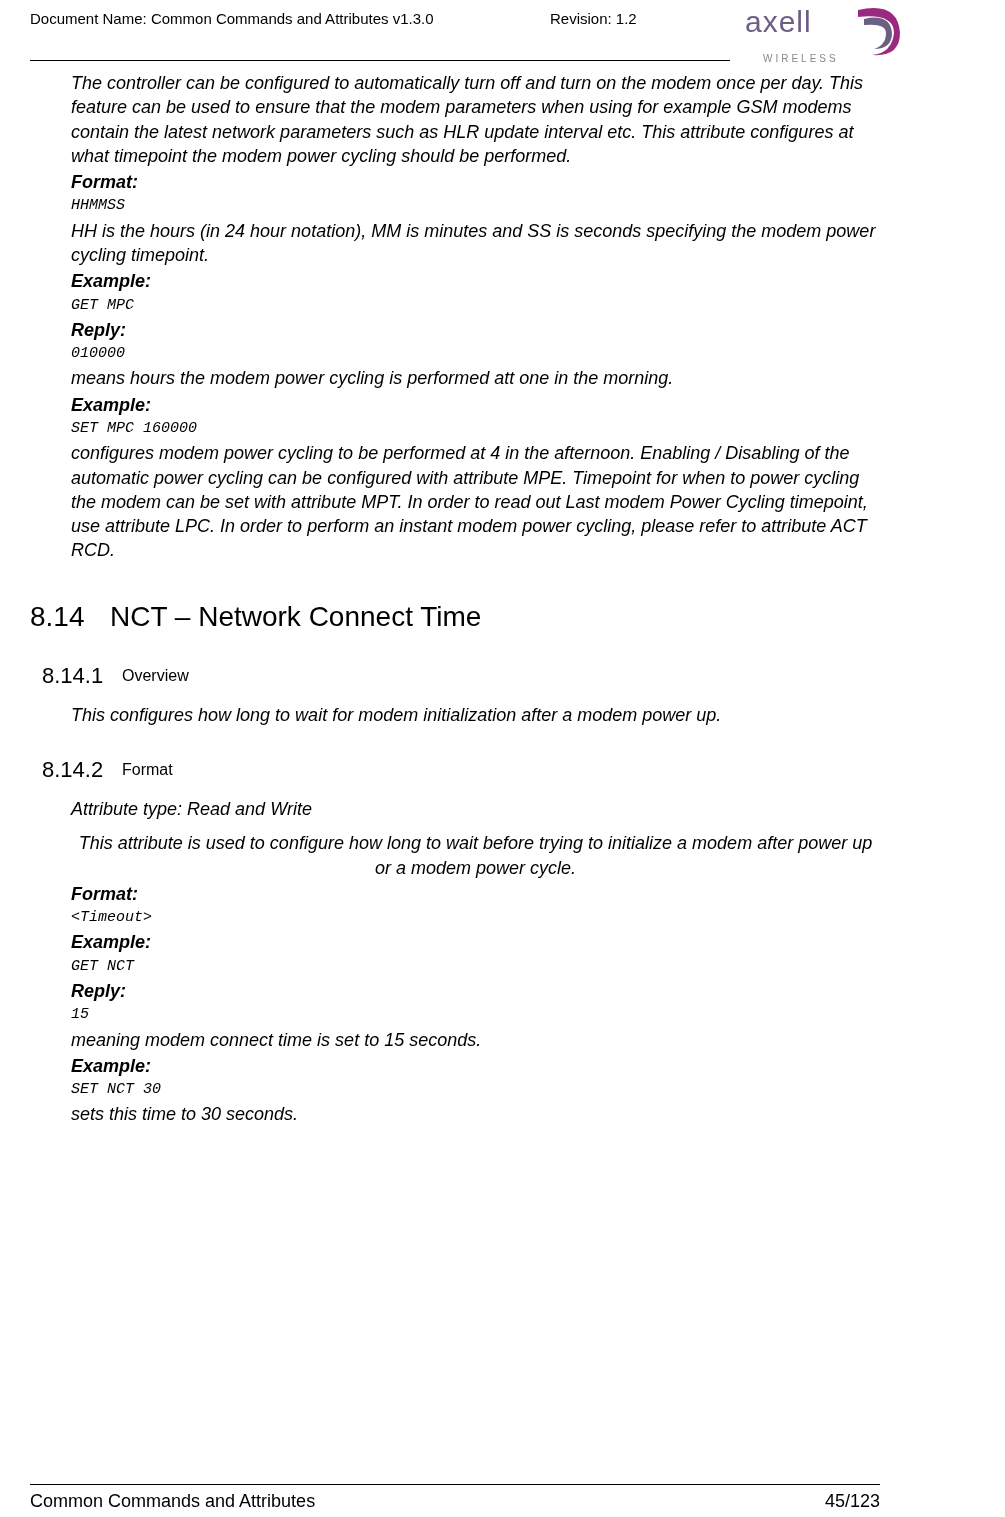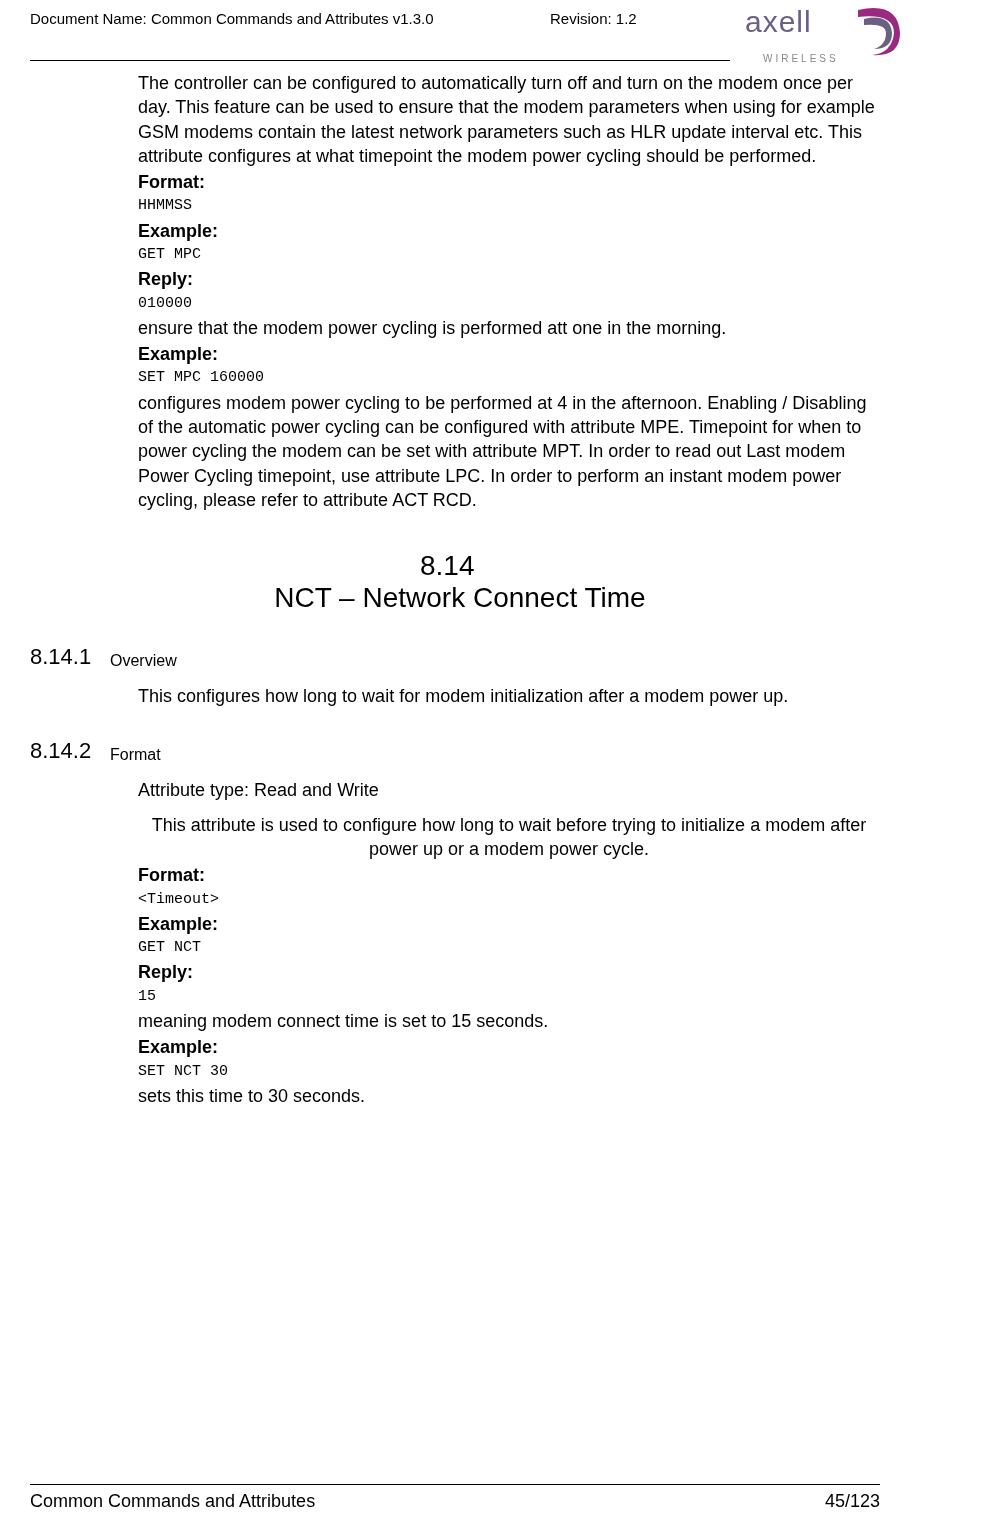--- a/index.html
+++ b/index.html
@@ -62,61 +62,62 @@
     right: 0;
     top: 0;
   }
   .hr-top {
     border: none;
     border-top: 1.5px solid #000;
     margin: 0 0 10px 0;
     width: 700px;
   }
   .content {
-    margin-left: 108px;
+    margin-left: 41px;
     margin-right: 10px;
+    font-style: italic;
   }
   .content p {
     margin: 0 0 2px 0;
     line-height: 1.35;
   }
   .content .para-gap {
     margin-top: 10px;
     text-align: center;
   }
   .bold {
     font-weight: bold;
   }
   .mono {
     font-family: "Courier New", monospace;
     font-size: 15px;
     margin: 3px 0 10px 0;
   }
   .section-row {
     display: flex;
-    align-items: center;
+    align-items: flex-end;
     margin-top: 38px;
     margin-bottom: 8px;
-    flex-direction: column;
   }
   .section-num-big {
     font-size: 28px;
     width: 80px;
     flex-shrink: 0;
     font-weight: normal;
   }
   .section-title-big {
     font-size: 28px;
     font-weight: normal;
   }
   .subsection-row {
     display: flex;
-    align-items: flex-end;
+    align-items: center;
     margin-top: 30px;
     margin-bottom: 14px;
+    margin-left: 12px;
   }
   .section-num-med {
     font-size: 22px;
     width: 80px;
     flex-shrink: 0;
     font-weight: normal;
   }
   .section-title-med {
     font-size: 16px;
     font-weight: normal;
@@ -154,25 +155,26 @@
         <path d="M 14 14 Q 40 8 42 28 Q 42 44 24 44 Q 36 40 36 28 Q 36 18 14 20 Z" fill="#6b5f84"></path>
       </svg>
     </div>
   </div>
   <hr class="hr-top">
 
   <div class="content">
     <p>The controller can be configured to automatically turn off and turn on the modem once per day. This feature can be used to ensure that the modem parameters when using for example GSM modems contain the latest network parameters such as HLR update interval etc. This attribute configures at what timepoint the modem power cycling should be performed.</p>
     <p class="bold">Format:</p>
     <p class="mono">HHMMSS</p>
+    <p>HH is the hours (in 24 hour notation), MM is minutes and SS is seconds specifying the modem power cycling timepoint.</p>
     <p class="bold">Example:</p>
     <p class="mono">GET MPC</p>
     <p class="bold">Reply:</p>
     <p class="mono">010000</p>
-    <p>ensure that the modem power cycling is performed att one in the morning.</p>
+    <p>means hours the modem power cycling is performed att one in the morning.</p>
     <p class="bold">Example:</p>
     <p class="mono">SET MPC 160000</p>
     <p>configures modem power cycling to be performed at 4 in the afternoon. Enabling / Disabling of the automatic power cycling can be configured with attribute MPE. Timepoint for when to power cycling the modem can be set with attribute MPT. In order to read out Last modem Power Cycling timepoint, use attribute LPC. In order to perform an instant modem power cycling, please refer to attribute ACT RCD.</p>
   </div>
 
   <div class="section-row">
     <div class="section-num-big">8.14</div>
     <div class="section-title-big">NCT – Network Connect Time</div>
   </div>
 

